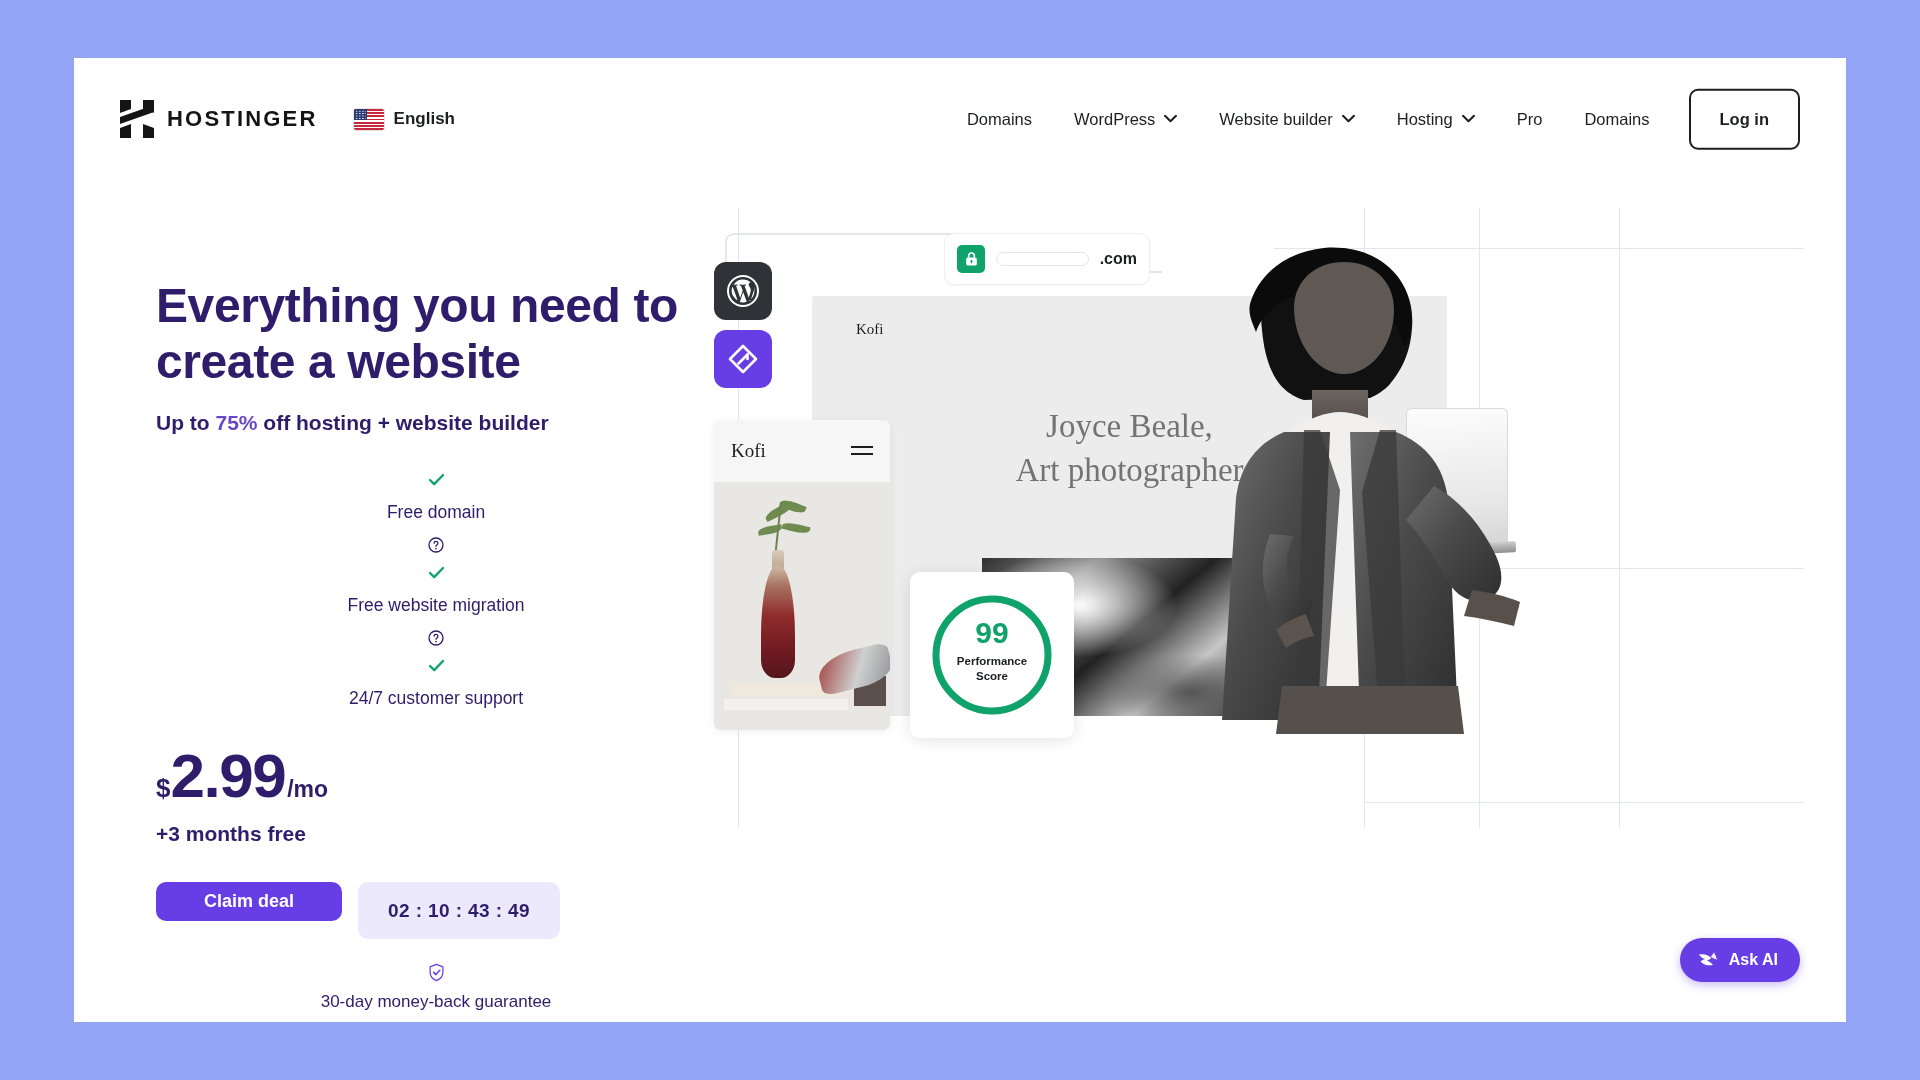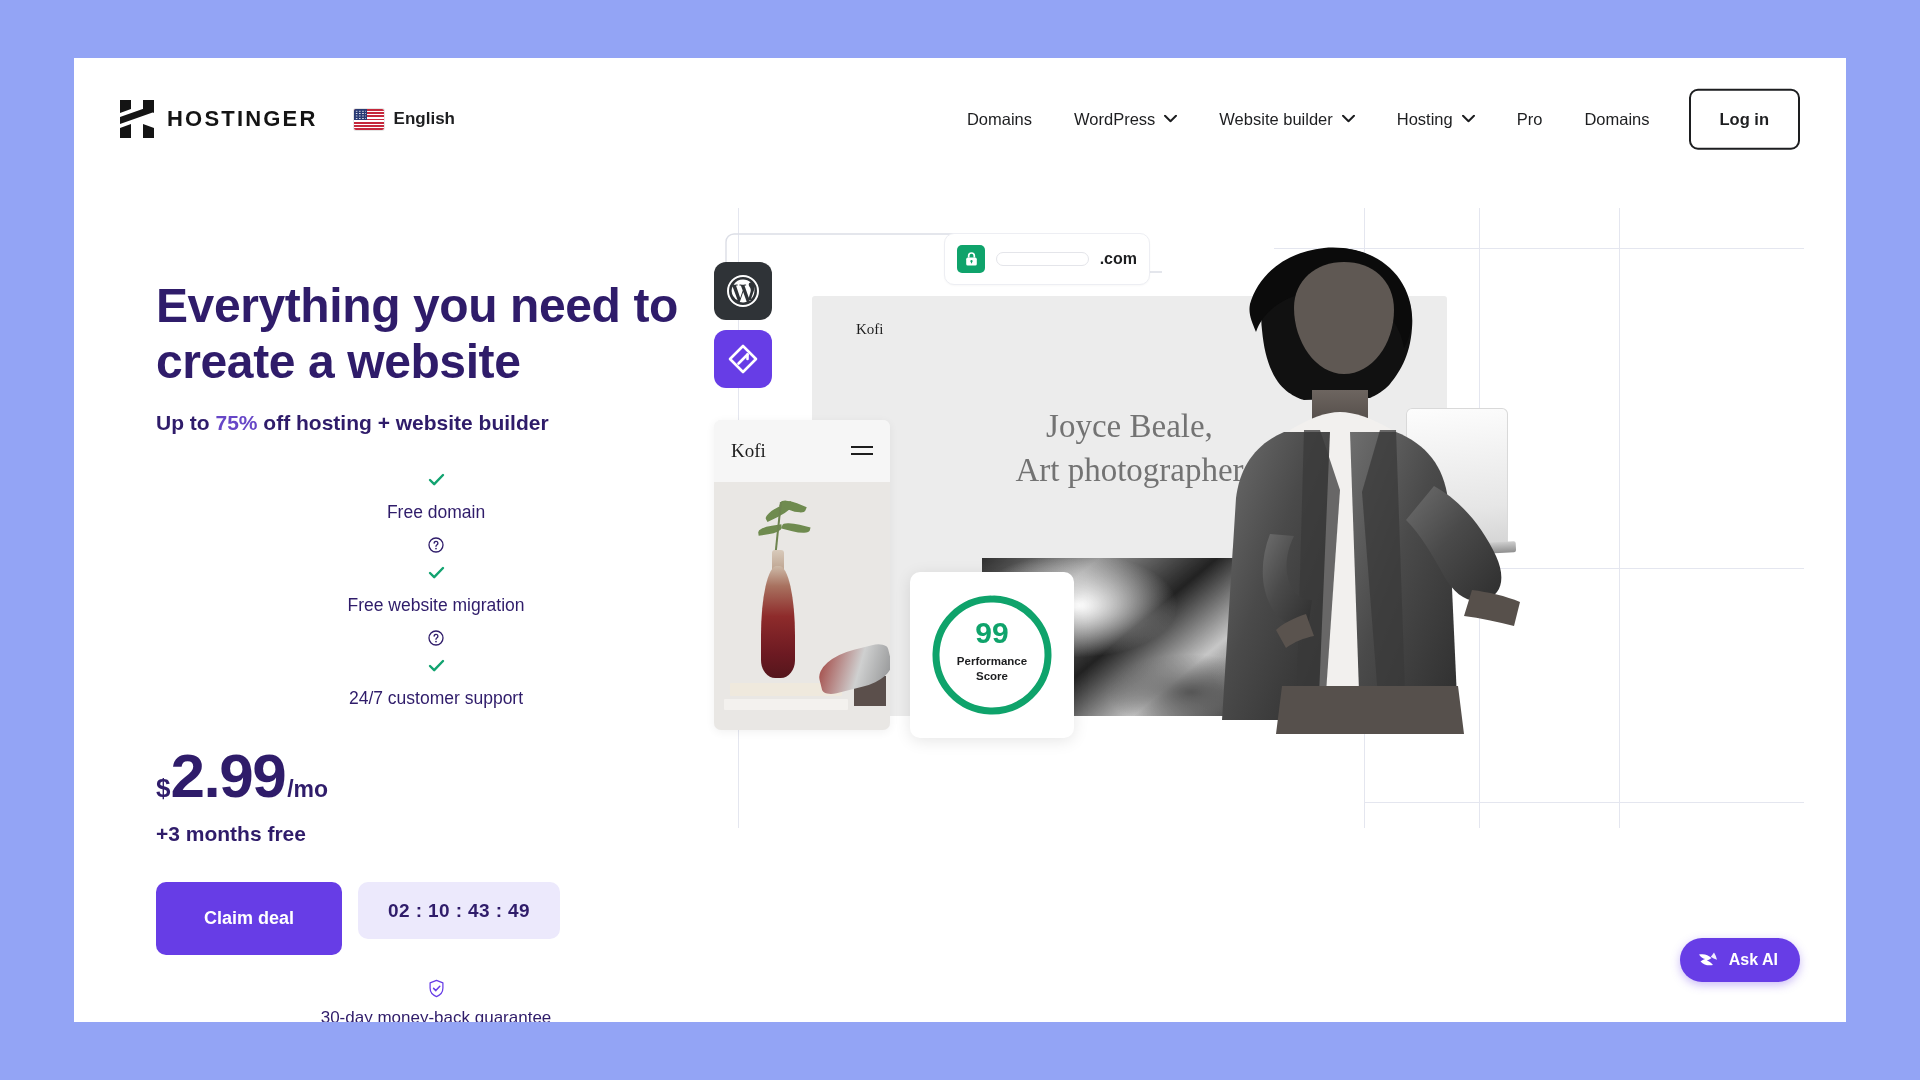--- a/index.html
+++ b/index.html
@@ -107,21 +107,21 @@
   .per { font-size: 23px; font-weight: 600; margin-left: 2px; }
   .months-free {
     margin-top: 16px; font-size: 21px; font-weight: 700; color: #2f1c6a;
   }
 
   .cta-row { margin-top: 36px; display: flex; align-items: stretch; gap: 16px; }
   .claim-btn {
     background: #673de6; color: #fff;
     border: none; border-radius: 10px;
     font-size: 18px; font-weight: 700;
-    padding: 0 48px; height: 73px; cursor: pointer;
+    padding: 0 48px; height: 39px; cursor: pointer;
     font-family: inherit;
   }
   .timer {
     background: #ece9fc; color: #2f1c6a;
     border-radius: 10px; height: 57px;
     display: flex; align-items: center; justify-content: center;
     padding: 0 30px; font-size: 19px; font-weight: 700;
     letter-spacing: .4px;
   }
   .guarantee {

